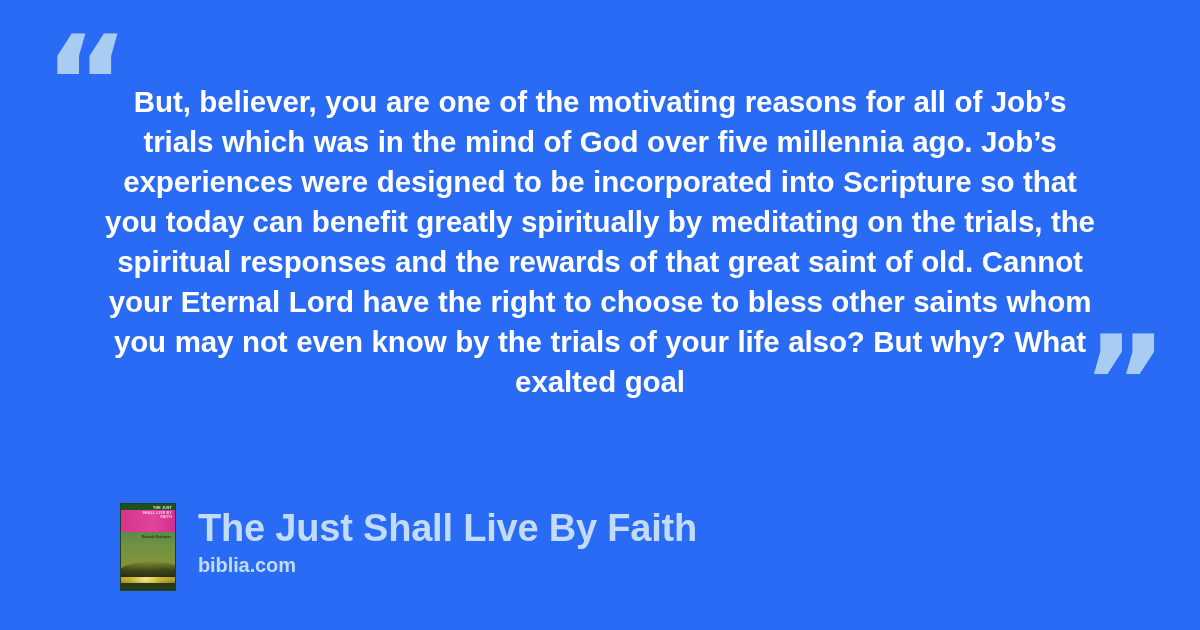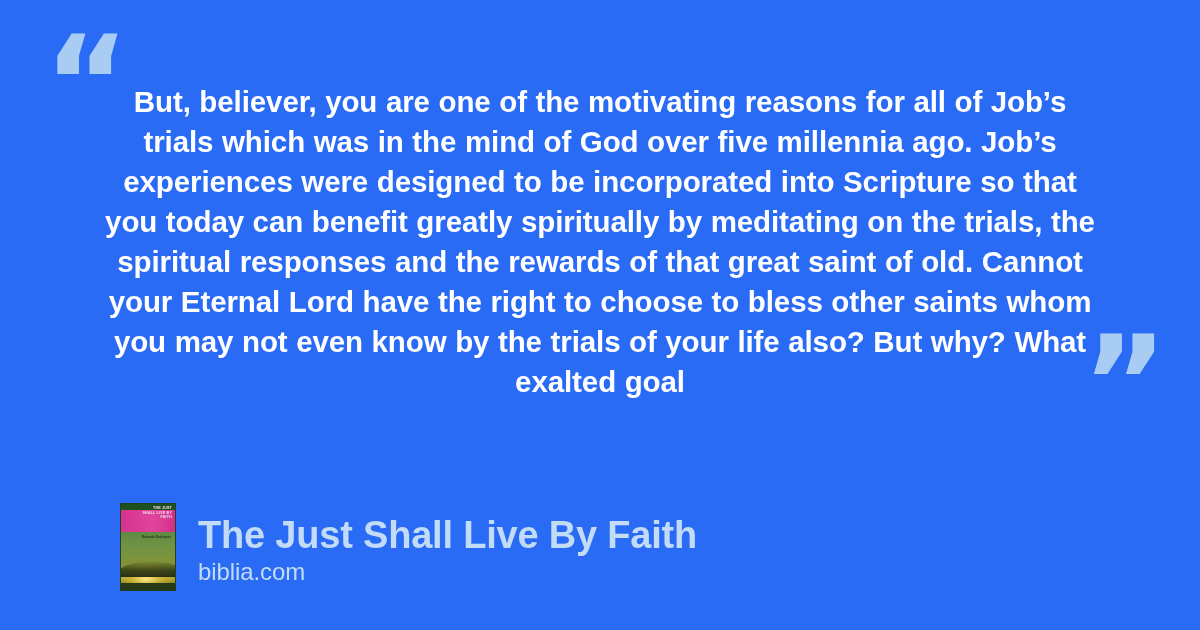--- a/index.html
+++ b/index.html
@@ -60,21 +60,21 @@
     letter-spacing: -0.1px;
     word-spacing: 0.5px;
   }
 
   
   .footer {
     position: absolute;
     left: 120px;
     top: 503px;
     display: flex;
-    align-items: center;
+    align-items: flex-start;
   }
 
   .book-cover {
     position: relative;
     width: 56px;
     height: 88px;
     flex: 0 0 auto;
     background: #1d5220;
     border: 1px solid #20421f;
     box-sizing: border-box;
@@ -149,22 +149,22 @@
     color: #c2dbf7;
     font-size: 38px;
     font-weight: 700;
     line-height: 44px;
     letter-spacing: -0.2px;
     white-space: nowrap;
   }
   .site-name {
     margin: 2px 0 0 0;
     color: #c2dbf7;
-    font-size: 24px;
-    font-weight: 400;
+    font-size: 20px;
+    font-weight: 700;
     line-height: 26px;
     letter-spacing: -0.1px;
     white-space: nowrap;
   }
 </style>
 </head>
 <body>
 
 <div class="card">
 

